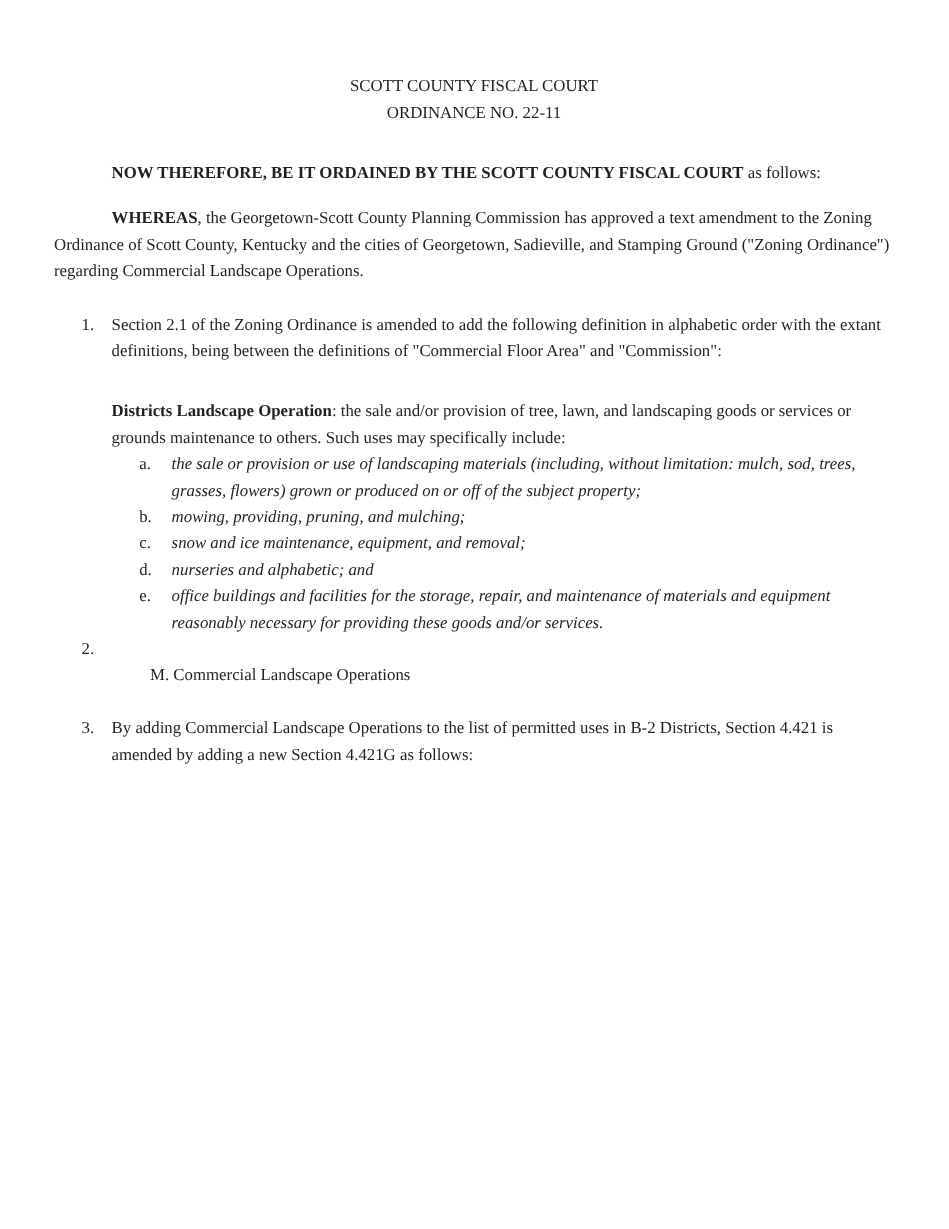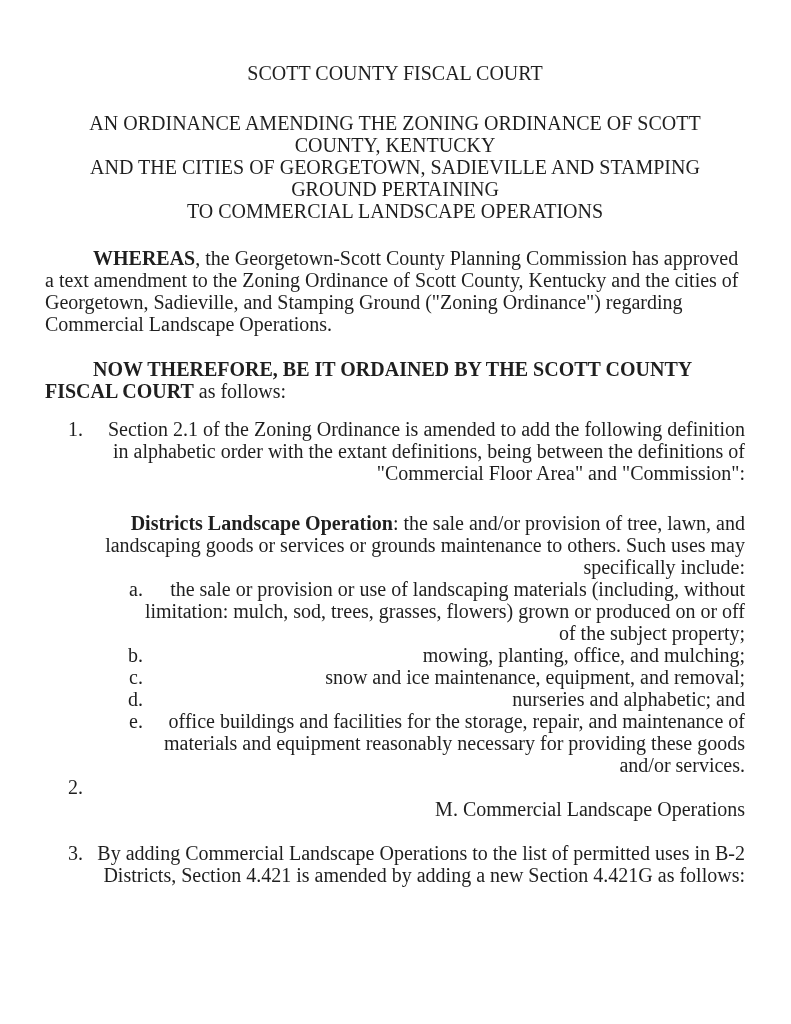--- a/index.html
+++ b/index.html
@@ -6,82 +6,78 @@
   .page {
     position: relative;
     width: 791px;
     height: 1024px;
     margin: 0 auto;
     background: #ffffff;
     box-sizing: border-box;
     padding: 62px 46px 0 45px;
     overflow: hidden;
     font-family: "Liberation Serif", "DejaVu Serif", serif;
-    font-size: 20px;
+    font-size: 14px;
     line-height: 22px;
     color: #1f1f1f;
   }
   .center { text-align: center; }
   .title-block { margin-bottom: 28px; }
   .heading-block { margin-bottom: 25px; }
   p { margin: 0; }
   .para { text-indent: 48px; }
   .para-whereas { margin-bottom: 23px; }
   .para-therefore { margin-bottom: 16px; }
   strong { font-weight: bold; }
 
   .olist { margin: 0; }
   .li { display: flex; }
   .li-spaced { margin-top: 22px; }
   .li-marker { flex: 0 0 25px; margin-left: 23px; }
-  .li-body { flex: 1 1 auto; min-width: 0; text-align: right; }
+  .li-body { flex: 1 1 auto; min-width: 0; }
 
   .def-para { margin-top: 28px; }
 
   .sublist { margin: 0; }
   .sli { display: flex; }
   .sli-marker { flex: 0 0 27px; margin-left: 23px; }
-  .sli-text { flex: 1 1 auto; min-width: 0; }
+  .sli-text { flex: 1 1 auto; min-width: 0; font-style: italic; }
 
-  .result-line { margin-top: 22px; }
+  .result-line { margin-top: 22px; margin-left: 32px; }
 </style>
 </head>
 <body>
 
 <div class="page">
 
   <div class="title-block center">
     <div>SCOTT COUNTY FISCAL COURT</div>
+    <div>ORDINANCE NO. 22-11</div>
   </div>
 
-  <div class="heading-block center">
-    <div>AN ORDINANCE AMENDING THE ZONING ORDINANCE OF SCOTT COUNTY, KENTUCKY</div>
-    <div>AND THE CITIES OF GEORGETOWN, SADIEVILLE AND STAMPING GROUND PERTAINING</div>
-    <div>TO COMMERCIAL LANDSCAPE OPERATIONS</div>
-  </div>
+
+  <p class="para para-therefore"><strong>NOW THEREFORE, BE IT ORDAINED BY THE SCOTT COUNTY FISCAL COURT</strong><span> as follows:</span></p>
 
   <p class="para para-whereas"><strong>WHEREAS</strong><span>, the Georgetown-Scott County Planning Commission has approved a text amendment to the Zoning Ordinance of Scott County, Kentucky and the cities of Georgetown, Sadieville, and Stamping Ground ("Zoning Ordinance") regarding Commercial Landscape Operations.</span></p>
-
-  <p class="para para-therefore"><strong>NOW THEREFORE, BE IT ORDAINED BY THE SCOTT COUNTY FISCAL COURT</strong><span> as follows:</span></p>
 
   <div class="olist">
 
     <div class="li">
       <span class="li-marker">1.</span>
       <div class="li-body">
         <div>Section 2.1 of the Zoning Ordinance is amended to add the following definition in alphabetic order with the extant definitions, being between the definitions of "Commercial Floor Area" and "Commission":</div>
         <p class="def-para"><strong>Districts Landscape Operation</strong><span>: the sale and/or provision of tree, lawn, and landscaping goods or services or grounds maintenance to others. Such uses may specifically include:</span></p>
         <div class="sublist">
           <div class="sli">
             <span class="sli-marker">a.</span>
             <div class="sli-text">the sale or provision or use of landscaping materials (including, without limitation: mulch, sod, trees, grasses, flowers) grown or produced on or off of the subject property;</div>
           </div>
           <div class="sli">
             <span class="sli-marker">b.</span>
-            <div class="sli-text">mowing, planting, office, and mulching;</div>
+            <div class="sli-text">mowing, providing, pruning, and mulching;</div>
           </div>
           <div class="sli">
             <span class="sli-marker">c.</span>
             <div class="sli-text">snow and ice maintenance, equipment, and removal;</div>
           </div>
           <div class="sli">
             <span class="sli-marker">d.</span>
             <div class="sli-text">nurseries and alphabetic; and</div>
           </div>
           <div class="sli">

